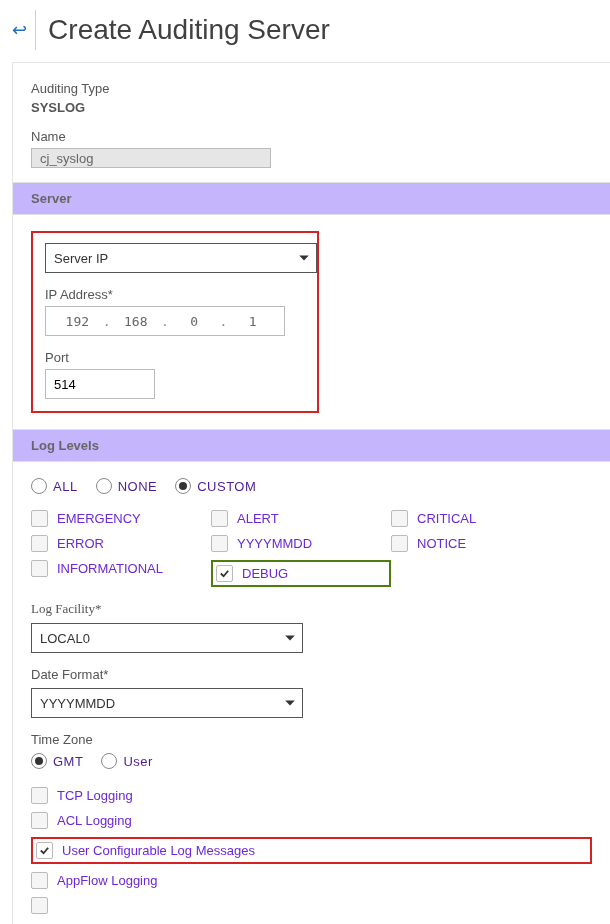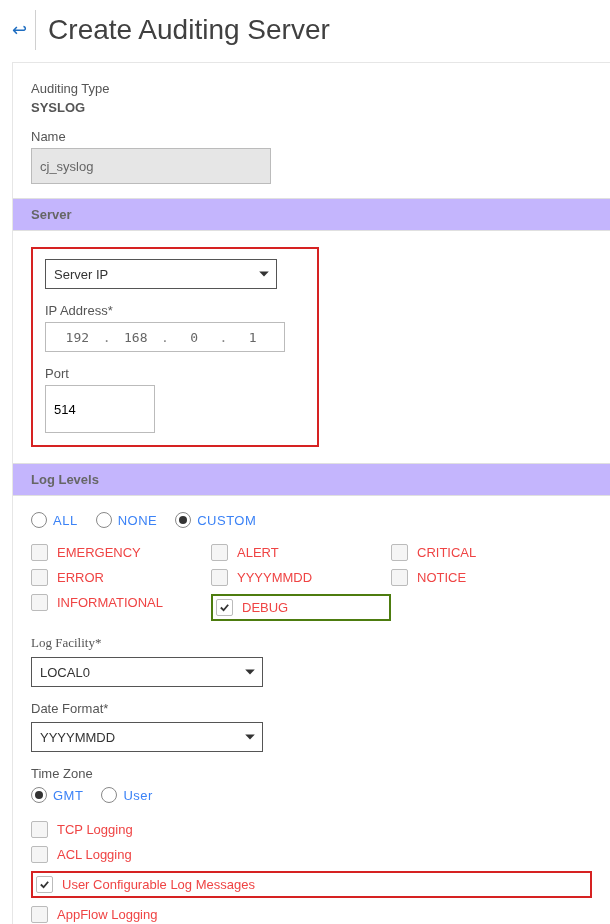--- a/index.html
+++ b/index.html
@@ -6,41 +6,41 @@
   .page{width:610px;min-height:924px;background:#fff;}
   .titlebar{display:flex;align-items:center;padding:10px 12px 12px 12px;border-bottom:0;}
   .back-icon{color:#1f6ec1;font-size:18px;margin-right:8px;cursor:pointer;}
   .divider{width:1px;height:40px;background:#d0d0d0;margin-right:12px;}
   .title{font-size:28px;font-weight:400;color:#404040;flex:1;}
   .form{padding:0 0 0 0;margin-left:12px;margin-right:0;border:1px solid #e6e6e6;border-left:1px solid #e6e6e6;border-right:none;border-bottom:none;}
   .form-inner{padding:18px 18px 0 18px;}
   .label{font-size:13px;color:#555;margin-bottom:4px;display:block;}
   .bold{font-weight:700;color:#555;}
   .field{margin-bottom:14px;}
-  input[type="text"].txt{height:36px;border:1px solid #bbb;padding:0 8px;font-size:13px;color:#333;width:240px;box-sizing:border-box;}
+  input[type="text"].txt{height:20px;border:1px solid #bbb;padding:0 8px;font-size:13px;color:#333;width:240px;box-sizing:border-box;}
   input[type="text"].txt[readonly]{background:#e6e6e6;color:#666;}
   .section-head{background:#c4b5fd;border-top:1px solid #e0e0e0;border-bottom:1px solid #e0e0e0;padding:8px 18px;font-size:13px;font-weight:700;color:#666;}
   .section-body{padding:16px 18px;}
-  .select{position:relative;width:232px;height:30px;border:1px solid #555;box-sizing:border-box;display:flex;align-items:center;padding:0 8px;font-size:13px;cursor:pointer;background:#fff;}
+  .select{position:relative;width:272px;height:30px;border:1px solid #555;box-sizing:border-box;display:flex;align-items:center;padding:0 8px;font-size:13px;cursor:pointer;background:#fff;}
   .select .caret{position:absolute;right:0;top:0;width:24px;height:100%;display:flex;align-items:center;justify-content:center;}
   .select .caret svg{width:12px;height:12px;}
   .ip-input{display:flex;align-items:center;border:1px solid #bbb;height:30px;width:240px;box-sizing:border-box;padding:13px 6px;font-size:13px;font-family:monospace,monospace;color:#666;}
   .ip-input span{flex:1;text-align:center;}
   .ip-input .dot{flex:0 0 auto;color:#888;}
-  .port-input{width:110px;height:48px;border:1px solid #bbb;padding:13px 8px;box-sizing:border-box;font-size:13px;}
+  .port-input{width:110px;height:30px;border:1px solid #bbb;padding:13px 8px;box-sizing:border-box;font-size:13px;}
   .radio-row{display:flex;gap:18px;align-items:center;margin-bottom:16px;}
-  .radio-item{display:flex;align-items:center;gap:6px;font-size:13px;letter-spacing:0.5px;color:#3b82f6;cursor:pointer;}
+  .radio-item{display:flex;align-items:center;gap:6px;font-size:13px;letter-spacing:0.5px;color:#4c1d95;cursor:pointer;}
   .radio{width:14px;height:14px;border:1px solid #888;border-radius:50%;display:flex;align-items:center;justify-content:center;}
   .radio.checked::after{content:"";width:8px;height:8px;background:#333;border-radius:50%;}
   .check-grid{display:flex;gap:0;}
   .check-col{display:flex;flex-direction:column;gap:8px;}
   .check-col.c1{width:180px;}
   .check-col.c2{width:180px;}
   .check-col.c3{}
-  .check-item{display:flex;align-items:center;gap:9px;font-size:13px;color:#ef4444;cursor:pointer;}
+  .check-item{display:flex;align-items:center;gap:9px;font-size:13px;color:#6d28d9;cursor:pointer;}
   .chk{width:15px;height:15px;border:1px solid #bbb;border-radius:2px;background:#f5f5f5;display:flex;align-items:center;justify-content:center;flex-shrink:0;}
   .chk.checked{background:#fff;}
   .chk.checked svg{width:11px;height:11px;}
   .highlight-server{border:2px solid #d62222;padding:10px 12px 12px 12px;width:288px;box-sizing:border-box;}
   .highlight-debug{border:2px solid #4d7c0f;padding:3px 8px 3px 3px;display:inline-flex;}
   .highlight-uclm{border:2px solid #d62222;padding:3px 8px 3px 3px;display:inline-flex;}
   .stack{display:flex;flex-direction:column;gap:8px;}
   .sublabel{font-size:13px;color:#555;margin-top:4px;margin-bottom:6px;}
 </style>
 </head>

